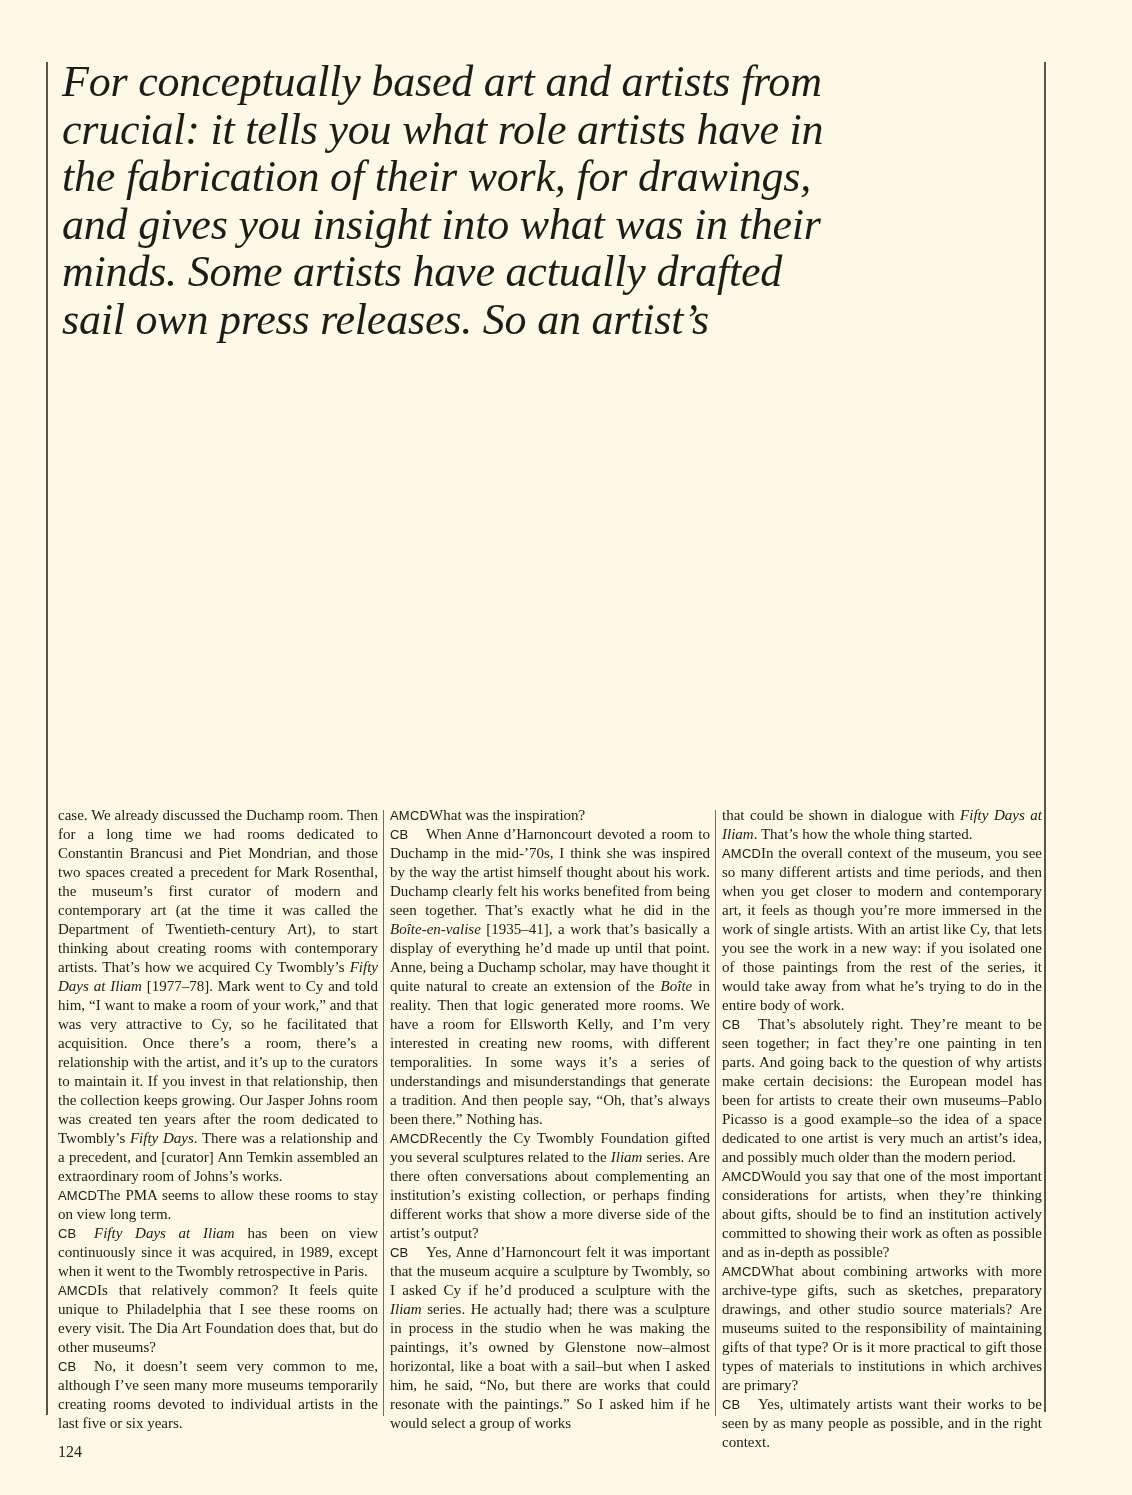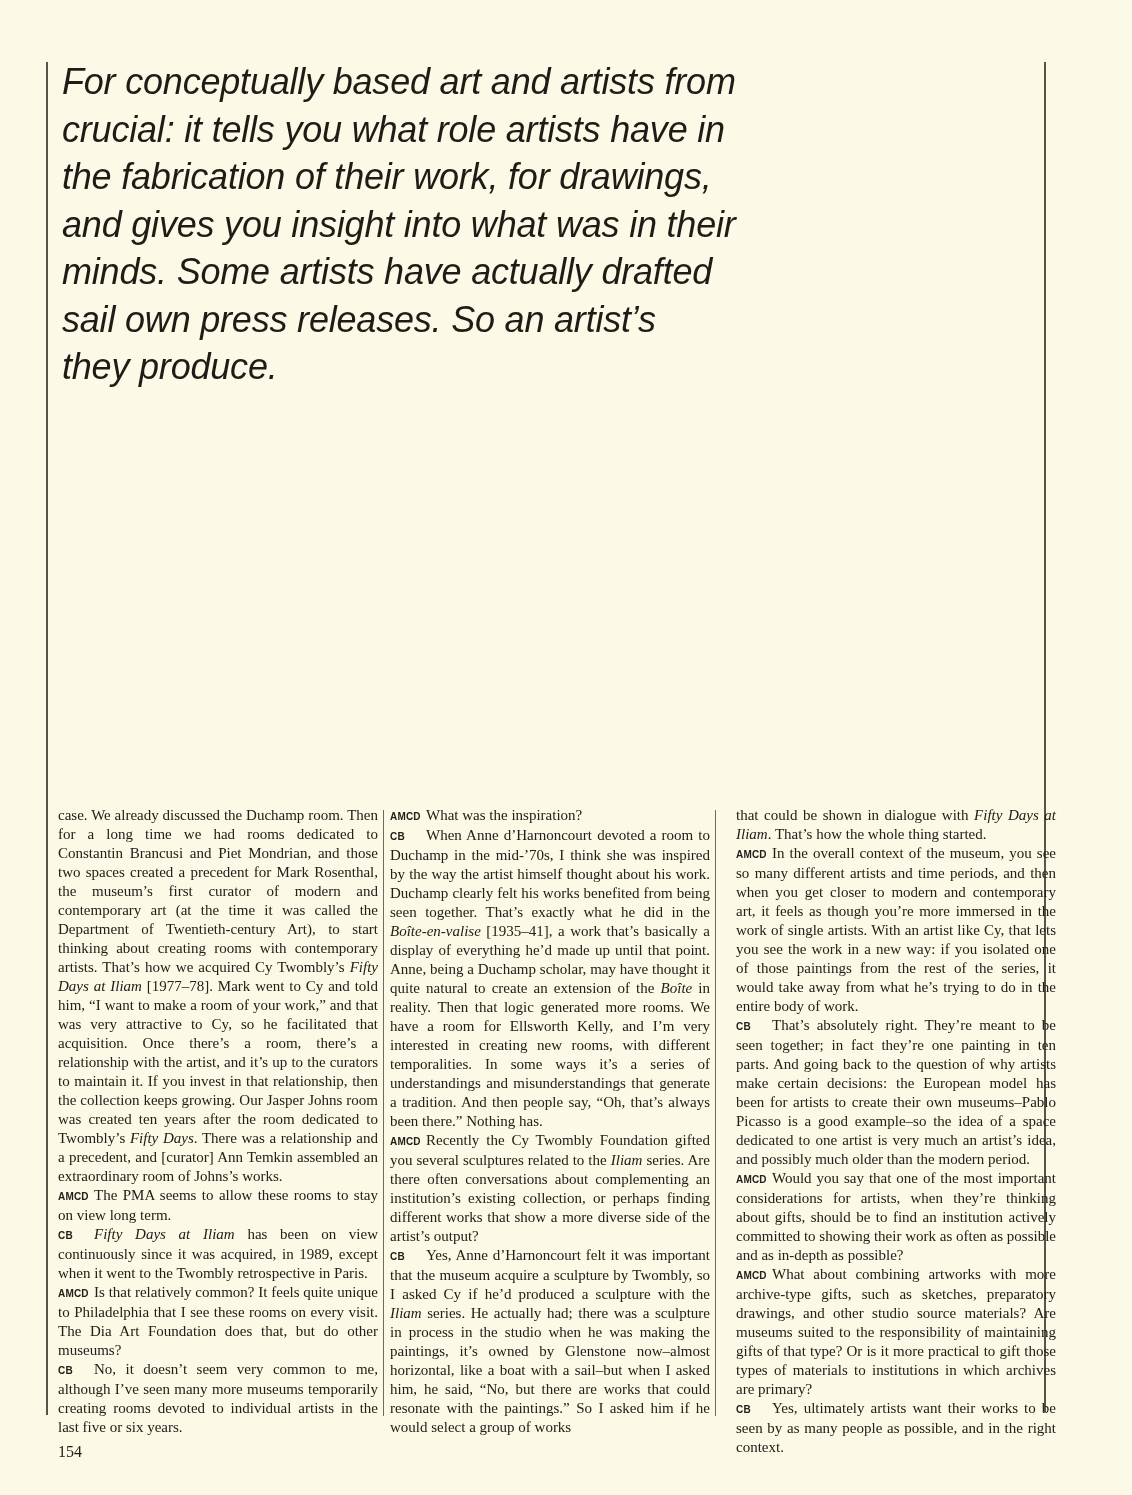--- a/index.html
+++ b/index.html
@@ -11,41 +11,41 @@
     overflow:hidden;
   }
   .vrule{position:absolute;background:#57554a;}
   .vrule-left{left:46px;top:62px;width:2px;height:1353px;}
   .vrule-right{left:1044px;top:62px;width:2px;height:1350px;}
   .divider{position:absolute;background:#6e6c5f;width:1px;top:810px;height:606px;}
   .divider-1{left:383px;}
   .divider-2{left:715px;}
   .pullquote{
     position:absolute;left:62px;top:58px;width:680px;
-    font-family:Liberation Sans, sans-serif;
+    font-family:Liberation Serif, serif;
     font-style:italic;
-    font-size:36px;line-height:47.5px;
+    font-size:44px;line-height:47.5px;
     letter-spacing:-0.2px;
     color:#1e1c16;
   }
   .pullquote .pq-line{white-space:nowrap;}
   .col{
     position:absolute;top:806px;width:320px;
     font-size:15px;line-height:19px;
     text-align:justify;
     hyphens:auto;-webkit-hyphens:auto;
   }
   .col-1{left:58px;}
   .col-2{left:390px;}
-  .col-3{left:722px;margin-left:14px;}
+  .col-3{left:722px;}
   .col p.para{margin:0;}
   .col .tag{
     font-family:"Liberation Sans", sans-serif;
-    font-weight:bold;
-    font-size:10px;
+    font-weight:normal;
+    font-size:13px;
     letter-spacing:0.2px;
     display:inline-block;
     min-width:36px;
   }
   .col em{font-style:italic;}
   .folio{
     position:absolute;left:58px;top:1442px;
     font-size:16px;line-height:20px;color:#21201a;
   }
 </style>
@@ -57,21 +57,20 @@
 <div class="divider divider-1"></div>
 <div class="divider divider-2"></div>
 
 <div class="pullquote">
   <div class="pq-line">For conceptually based art and artists from</div>
   <div class="pq-line">crucial: it tells you what role artists have in</div>
   <div class="pq-line">the fabrication of their work, for drawings,</div>
   <div class="pq-line">and gives you insight into what was in their</div>
   <div class="pq-line">minds. Some artists have actually drafted</div>
   <div class="pq-line">sail own press releases. So an artist’s</div>
-  <div class="pq-line">they produce.</div>
 </div>
 
 <div class="col col-1">
     <p class="para"><span>case. We already discussed the Duchamp room. Then for a long time we had rooms dedicated to Constantin Brancusi and Piet Mondrian, and those two spaces created a precedent for Mark Rosenthal, the museum’s first curator of modern and contemporary art (at the time it was called the Department of Twentieth-century Art), to start thinking about creating rooms with contemporary artists. That’s how we acquired Cy Twombly’s </span><em>Fifty Days at Iliam</em><span> [1977–78]. Mark went to Cy and told him, “I want to make a room of your work,” and that was very attractive to Cy, so he facilitated that acquisition. Once there’s a room, there’s a relationship with the artist, and it’s up to the curators to maintain it. If you invest in that relationship, then the collection keeps growing. Our Jasper Johns room was created ten years after the room dedicated to Twombly’s </span><em>Fifty Days</em><span>. There was a relationship and a precedent, and [curator] Ann Temkin assembled an extraordinary room of Johns’s works.</span></p>
     <p class="para"><b class="tag">AMCD</b><span>The PMA seems to allow these rooms to stay on view long term.</span></p>
     <p class="para"><b class="tag">CB</b><em>Fifty Days at Iliam</em><span> has been on view continuously since it was acquired, in 1989, except when it went to the Twombly retrospective in Paris.</span></p>
     <p class="para"><b class="tag">AMCD</b><span>Is that relatively common? It feels quite unique to Philadelphia that I see these rooms on every visit. The Dia Art Foundation does that, but do other museums?</span></p>
     <p class="para"><b class="tag">CB</b><span>No, it doesn’t seem very common to me, although I’ve seen many more museums temporarily creating rooms devoted to individual artists in the last five or six years.</span></p>
   </div>
 <div class="col col-2">
@@ -82,13 +81,13 @@
   </div>
 <div class="col col-3">
     <p class="para"><span>that could be shown in dialogue with </span><em>Fifty Days at Iliam</em><span>. That’s how the whole thing started.</span></p>
     <p class="para"><b class="tag">AMCD</b><span>In the overall context of the museum, you see so many different artists and time periods, and then when you get closer to modern and contemporary art, it feels as though you’re more immersed in the work of single artists. With an artist like Cy, that lets you see the work in a new way: if you isolated one of those paintings from the rest of the series, it would take away from what he’s trying to do in the entire body of work.</span></p>
     <p class="para"><b class="tag">CB</b><span>That’s absolutely right. They’re meant to be seen together; in fact they’re one painting in ten parts. And going back to the question of why artists make certain decisions: the European model has been for artists to create their own museums–Pablo Picasso is a good example–so the idea of a space dedicated to one artist is very much an artist’s idea, and possibly much older than the modern period.</span></p>
     <p class="para"><b class="tag">AMCD</b><span>Would you say that one of the most important considerations for artists, when they’re thinking about gifts, should be to find an institution actively committed to showing their work as often as possible and as in-depth as possible?</span></p>
     <p class="para"><b class="tag">AMCD</b><span>What about combining artworks with more archive-type gifts, such as sketches, preparatory drawings, and other studio source materials? Are museums suited to the responsibility of maintaining gifts of that type? Or is it more practical to gift those types of materials to institutions in which archives are primary?</span></p>
     <p class="para"><b class="tag">CB</b><span>Yes, ultimately artists want their works to be seen by as many people as possible, and in the right context.</span></p>
   </div>
 
-<div class="folio">154</div>
+<div class="folio">124</div>
 
 </body></html>

